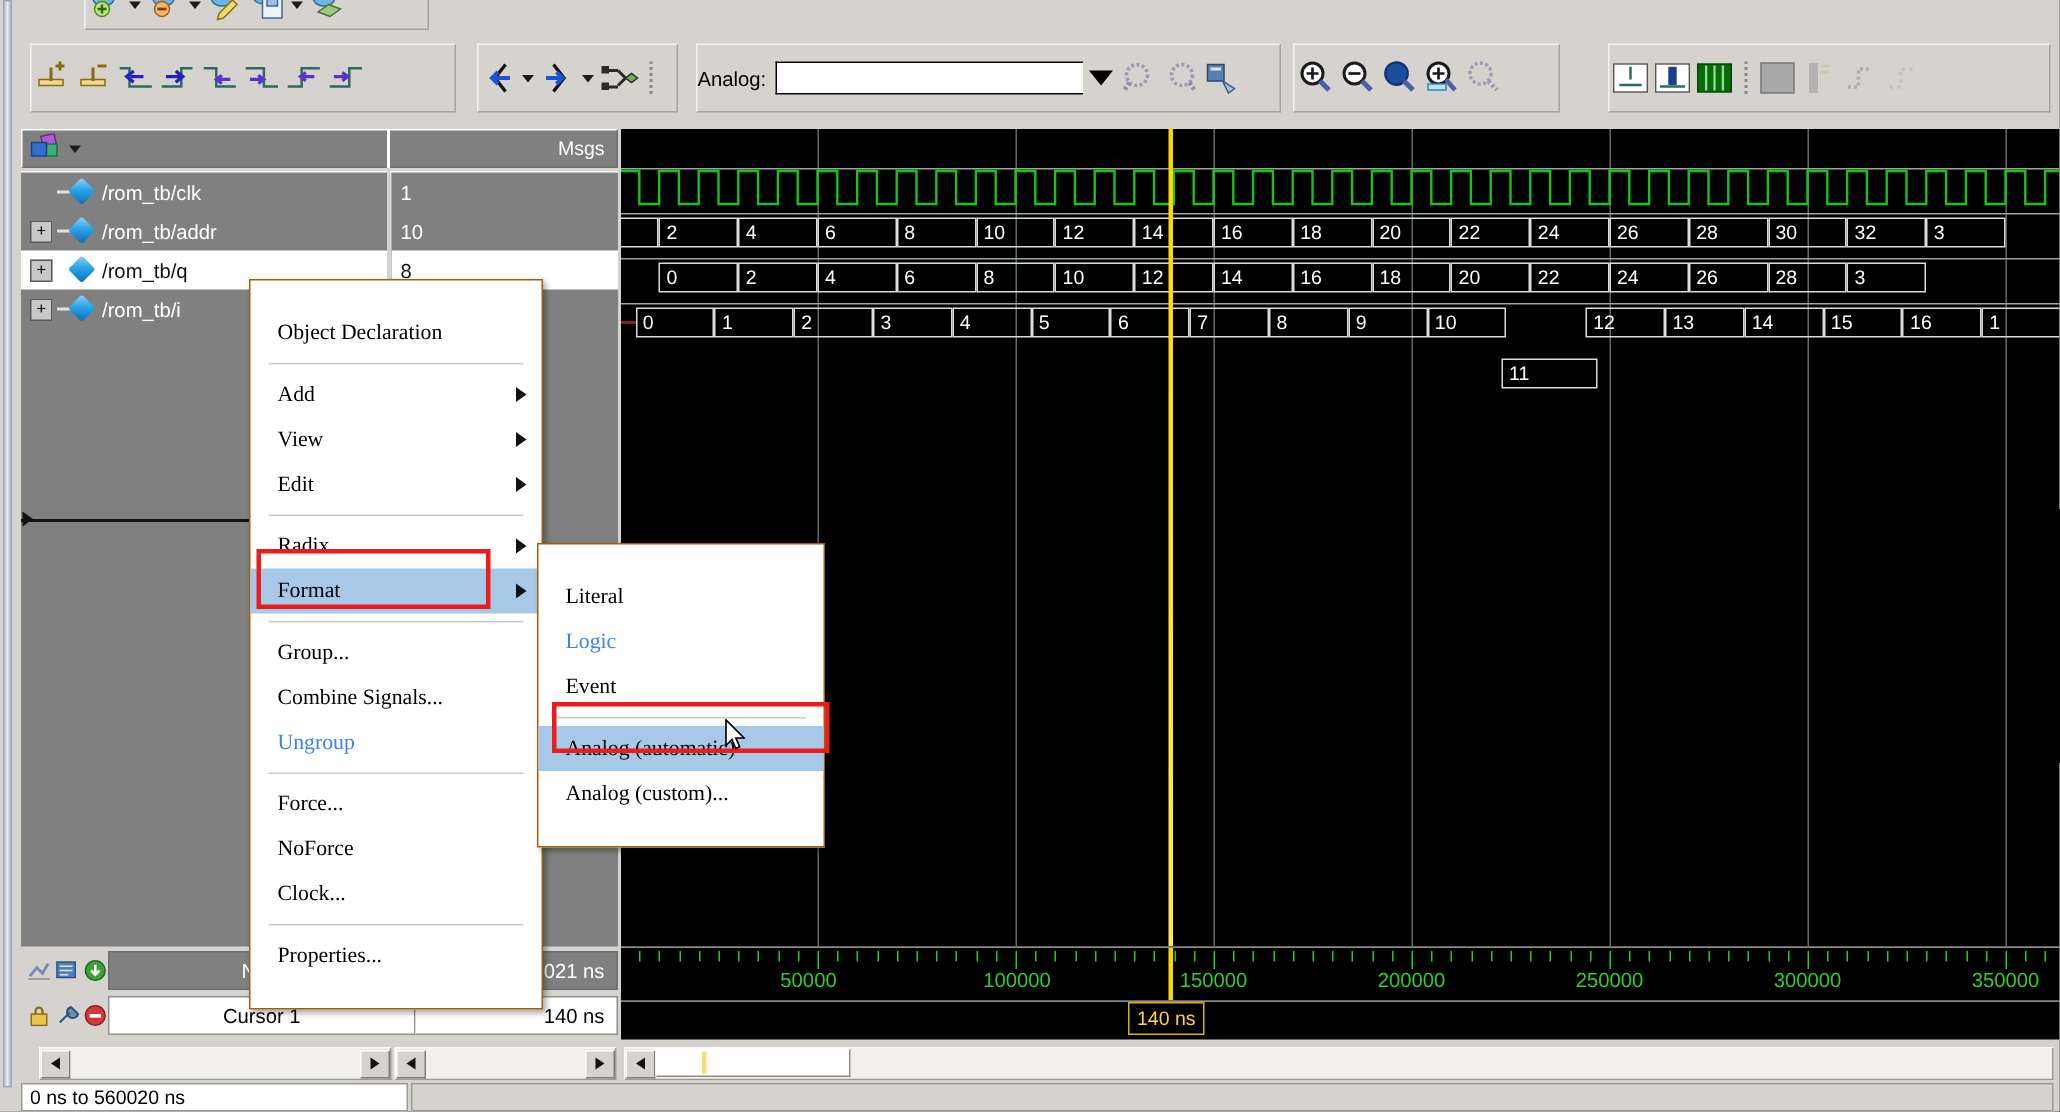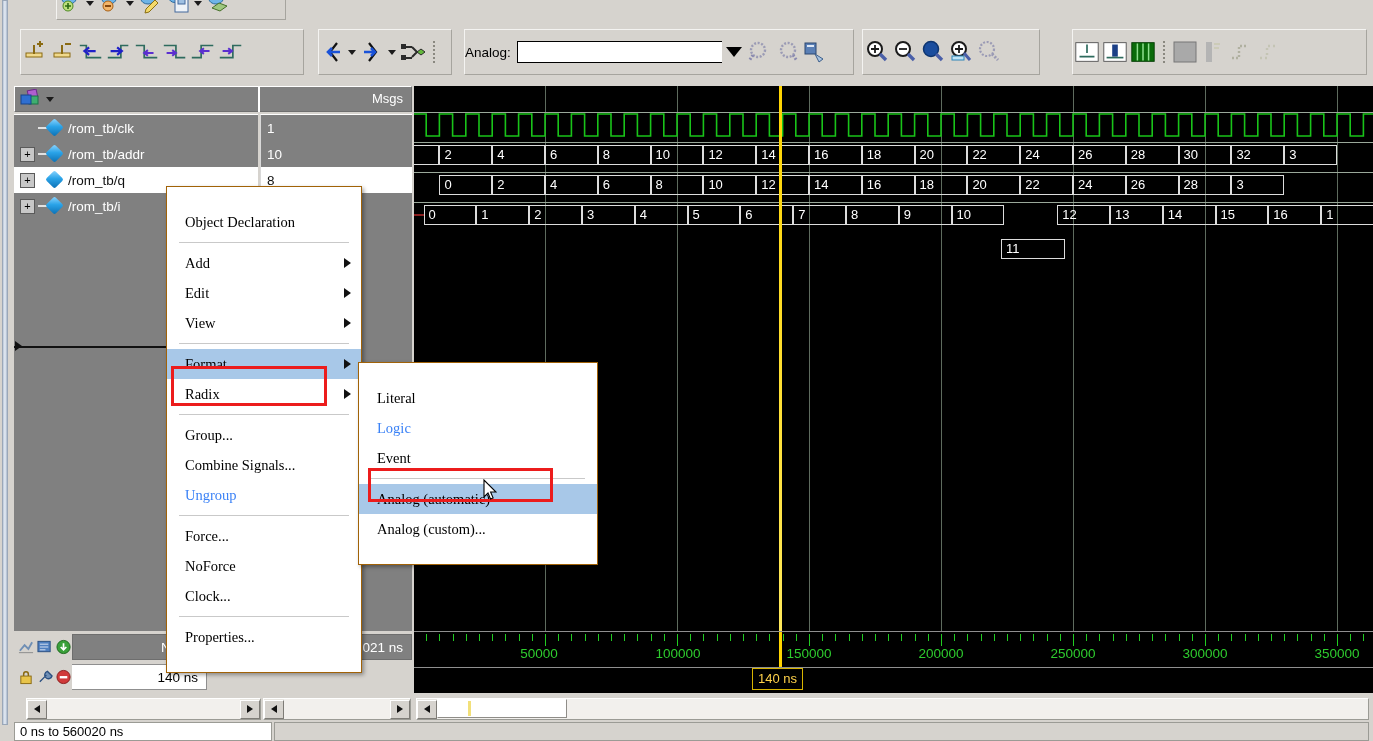--- a/index.html
+++ b/index.html
@@ -608,20 +608,21 @@
             <path d="M6 7V5a2.5 2.5 0 015 0v2" fill="none" stroke="#8a6a12" stroke-width="1.6"></path>
           </svg>
         <svg width="17" height="16" viewBox="0 0 17 16">
             <path d="M3 13l7-7M11 2a4 4 0 105 5z" fill="#6f8fb5" stroke="#2a4f80" stroke-width="1.4"></path>
           </svg>
         <svg width="17" height="16" viewBox="0 0 17 16">
             <circle cx="8" cy="8" r="7" fill="#d03a3a" stroke="#8a1d1d"></circle>
             <rect x="4" y="7" width="8" height="2.5" fill="#fff"></rect>
           </svg>
       </div>
+      <div class="cname">Cursor 1</div>
       <div class="ctime">140 ns</div>
     </div>
   </div>
 
   <div class="sbar" style="left:26px;top:698px;width:235px;">
     <div class="sbtn l">
         <i></i>
       </div>
     <div class="strack"></div>
     <div class="sbtn r">
@@ -654,36 +655,36 @@
   <div class="menu" id="ctx-menu" style="left:166px;top:186px;width:196px;">
       <div class="mi">
         <span>Object Declaration</span>
       </div>
       <div class="mdiv"></div>
       <div class="mi">
         <span>Add</span>
         <span class="arw"></span>
       </div>
       <div class="mi">
+        <span>View</span>
+        <span class="arw"></span>
+      </div>
+      <div class="mi">
         <span>Edit</span>
         <span class="arw"></span>
       </div>
-      <div class="mi">
-        <span>View</span>
+      <div class="mdiv"></div>
+      <div class="mi">
+        <span>Radix</span>
         <span class="arw"></span>
       </div>
-      <div class="mdiv"></div>
       <div class="mi hl">
         <span>Format</span>
         <span class="arw"></span>
       </div>
-      <div class="mi">
-        <span>Radix</span>
-        <span class="arw"></span>
-      </div>
       <div class="mdiv"></div>
       <div class="mi">
         <span>Group...</span>
       </div>
       <div class="mi">
         <span>Combine Signals...</span>
       </div>
       <div class="mi dis">
         <span>Ungroup</span>
       </div>
@@ -696,21 +697,21 @@
       </div>
       <div class="mi">
         <span>Clock...</span>
       </div>
       <div class="mdiv"></div>
       <div class="mi">
         <span>Properties...</span>
       </div>
     </div>
 
-  <div class="menu" id="fmt-menu" style="left:358px;top:362px;width:240px;">
+  <div class="menu" id="fmt-menu" style="left:358px;top:362px;width:192px;">
       <div class="mi">
         <span>Literal</span>
       </div>
       <div class="mi dis">
         <span>Logic</span>
       </div>
       <div class="mi">
         <span>Event</span>
       </div>
       <div class="mdiv"></div>

